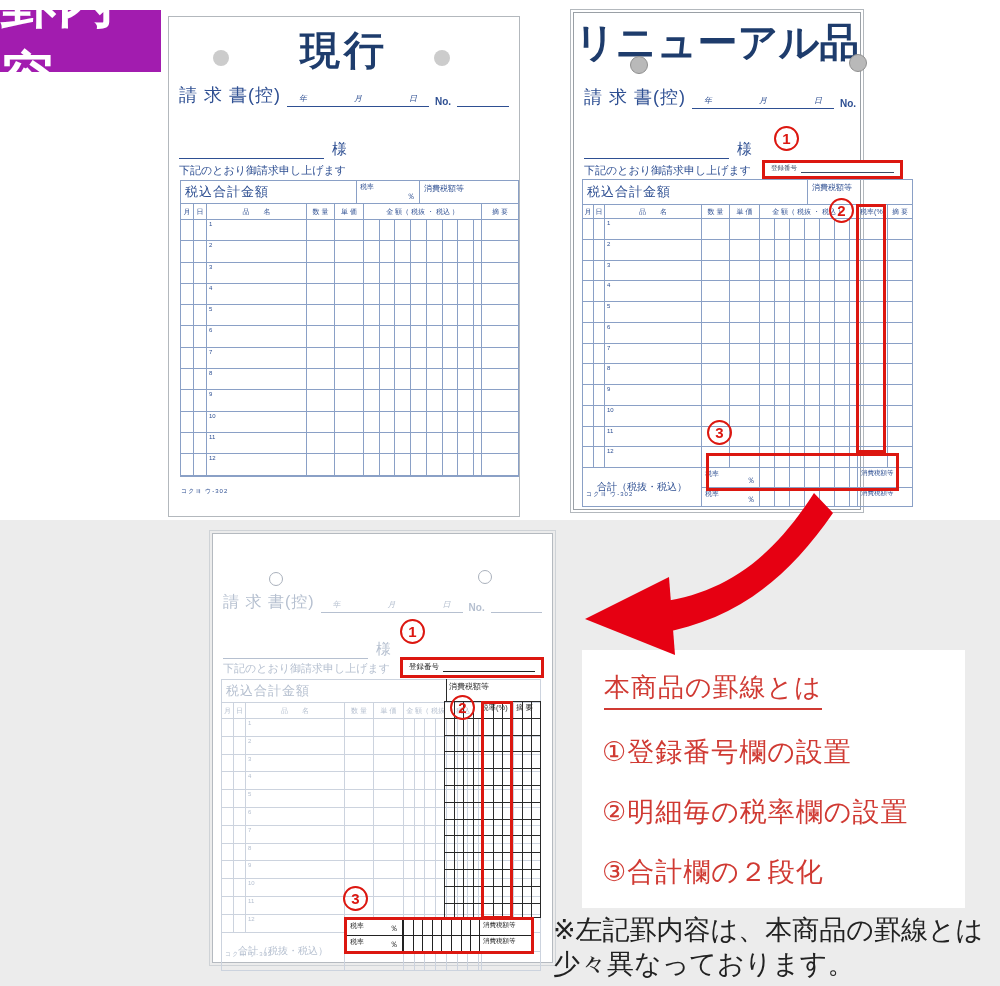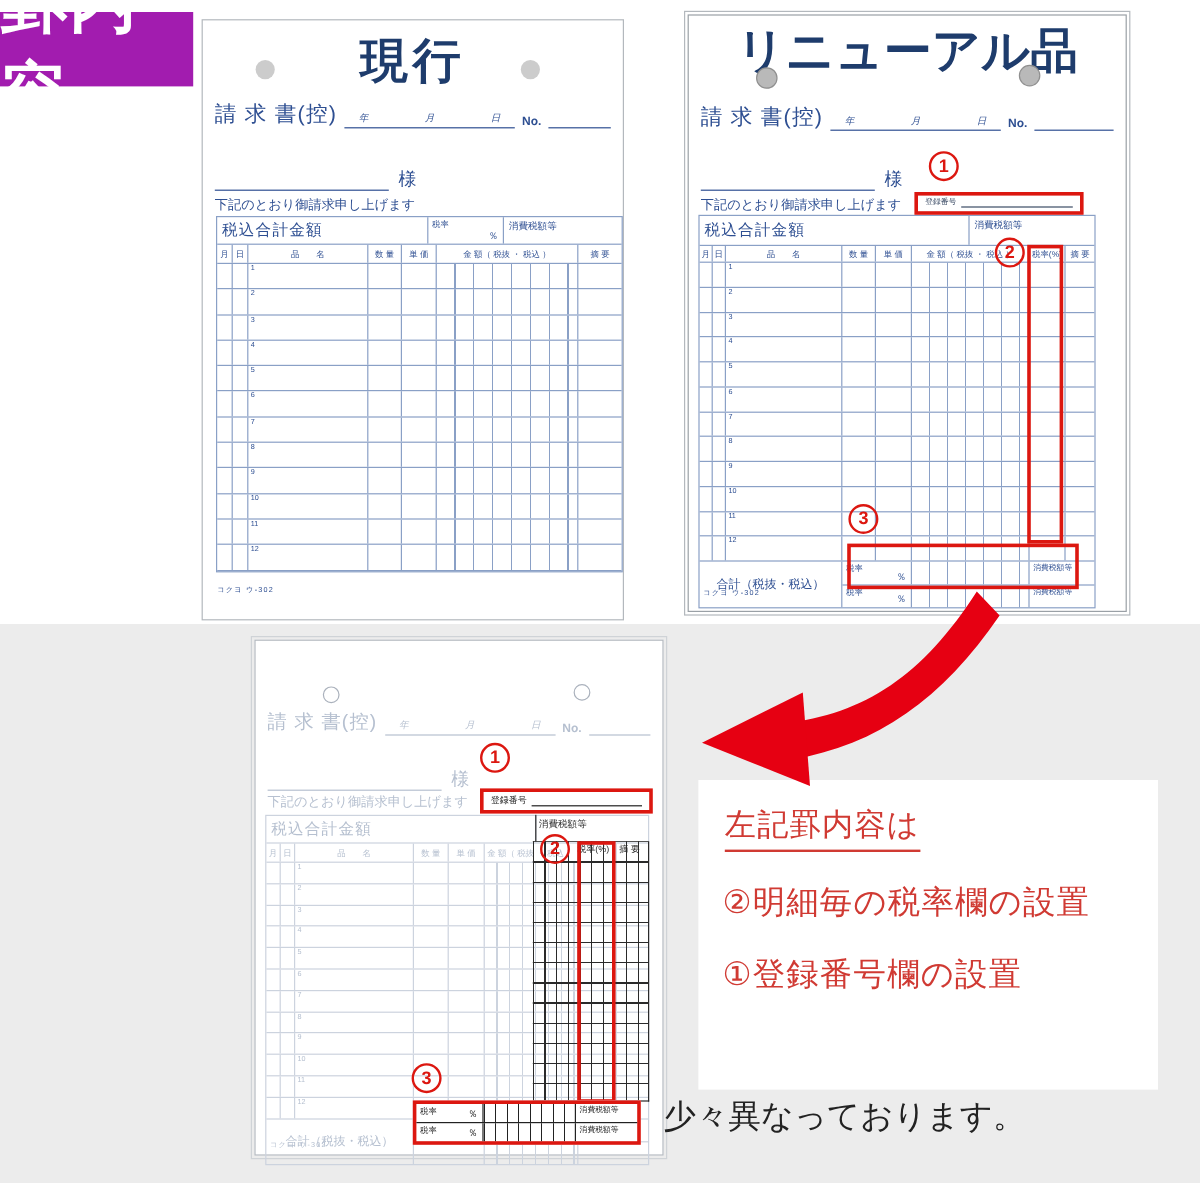--- a/index.html
+++ b/index.html
@@ -14,21 +14,21 @@
     position:absolute;left:0;top:10px;width:161px;height:62px;background:#a21caf;
     color:#fff;font-size:56px;font-weight:700;display:flex;align-items:center;
     justify-content:center;letter-spacing:2px;z-index:40;
   }
 
   
   .paper{position:absolute;background:#fff;box-sizing:border-box;z-index:5;}
   .f-cur{left:168px;top:16px;width:352px;height:501px;border:1px solid #b3b8bd;
     --wm:13px;--wd:13px;--wi:100px;--wq:28px;--wu:29px;--wa:118px;--wr:0px;--wn:38px;
     --as:14.7px;--rh:20.3px;--sh:22px;--hh:15px;--ink:#2e4f92;--ln:#8aa0c6;}
-  .f-ren{left:573px;top:12px;width:366px;height:498px;border:1px solid #9aa0a6;
+  .f-ren{left:573px;top:12px;width:288px;height:498px;border:1px solid #9aa0a6;
     outline:1px solid #b3b8bd;outline-offset:2px;
     --wm:11px;--wd:11px;--wi:97px;--wq:28px;--wu:30px;--wa:98px;--wr:30px;--wn:26px;
     --as:14px;--rh:19.75px;--sh:24px;--hh:13px;--ink:#2e4f92;--ln:#8aa0c6;}
   .f-zoom{left:212px;top:533px;width:341px;height:430px;border:1px solid #b5bac0;
     outline:1px solid #cfd3d7;outline-offset:2px;
     --wm:12px;--wd:12px;--wi:99px;--wq:29px;--wu:30px;--wa:78px;--wr:32px;--wn:28px;
     --as:9.7px;--rh:16.8px;--sh:22px;--hh:15px;--ink:#b6c0d0;--ln:#ccd3de;}
 
   .ftitle{position:absolute;left:0;right:0;text-align:center;color:#1e3c6c;font-weight:700;}
   .f-cur .ftitle{top:6px;font-size:40px;letter-spacing:4px;}
@@ -783,23 +783,25 @@
     </div>
   </div>
 </div>
 
 <svg class="arrow" viewBox="0 0 290 175">
   <path d="M249 10 C204 80 156 112 88 120 L95 150 C166 138 220 100 268 30 Z" fill="#e60012"></path>
   <path d="M20 136 L104 94 L110 172 Z" fill="#e60012"></path>
 </svg>
 
 <div class="panel">
-  <div class="panel-head">左記罫内容は</div>
+  <div class="panel-head">本商品の罫線とは</div>
   <div class="chg-list">
 
-  <div class="chg-item">②明細毎の税率欄の設置</div>
-      <div class="chg-item">①登録番号欄の設置</div>
+  <div class="chg-item">①登録番号欄の設置</div>
+      <div class="chg-item">②明細毎の税率欄の設置</div>
+      <div class="chg-item">③合計欄の２段化</div>
     </div>
 </div>
 
 <div class="footnote">
+  <div>※左記罫内容は、本商品の罫線とは</div>
   <div class="l2">少々異なっております。</div>
 </div>
 
 </body></html>

